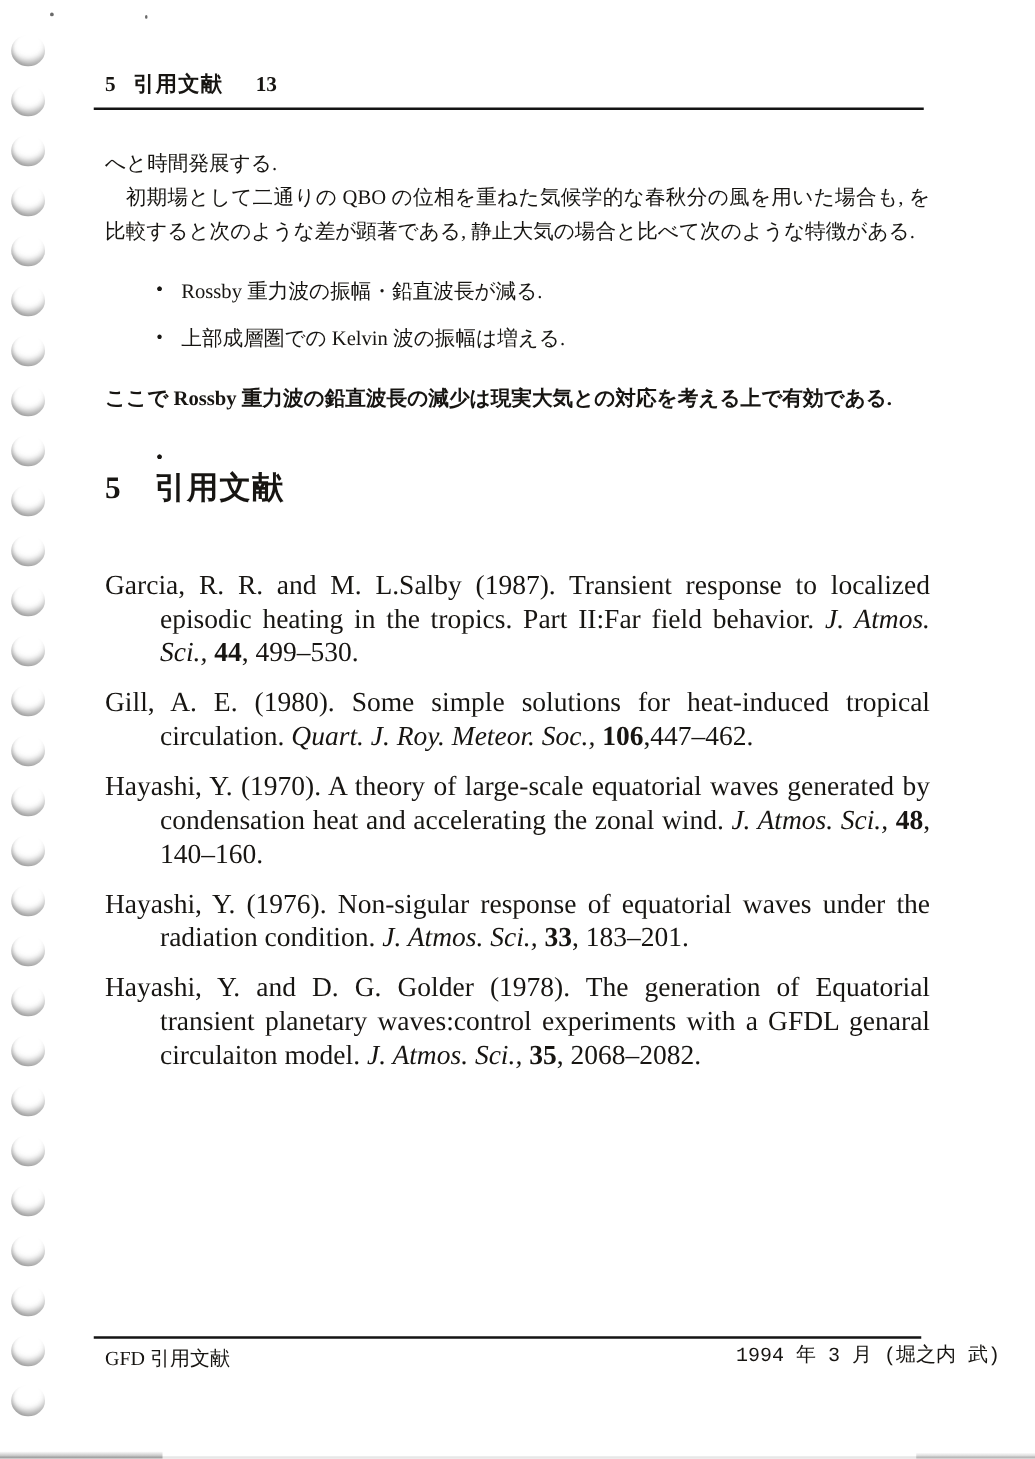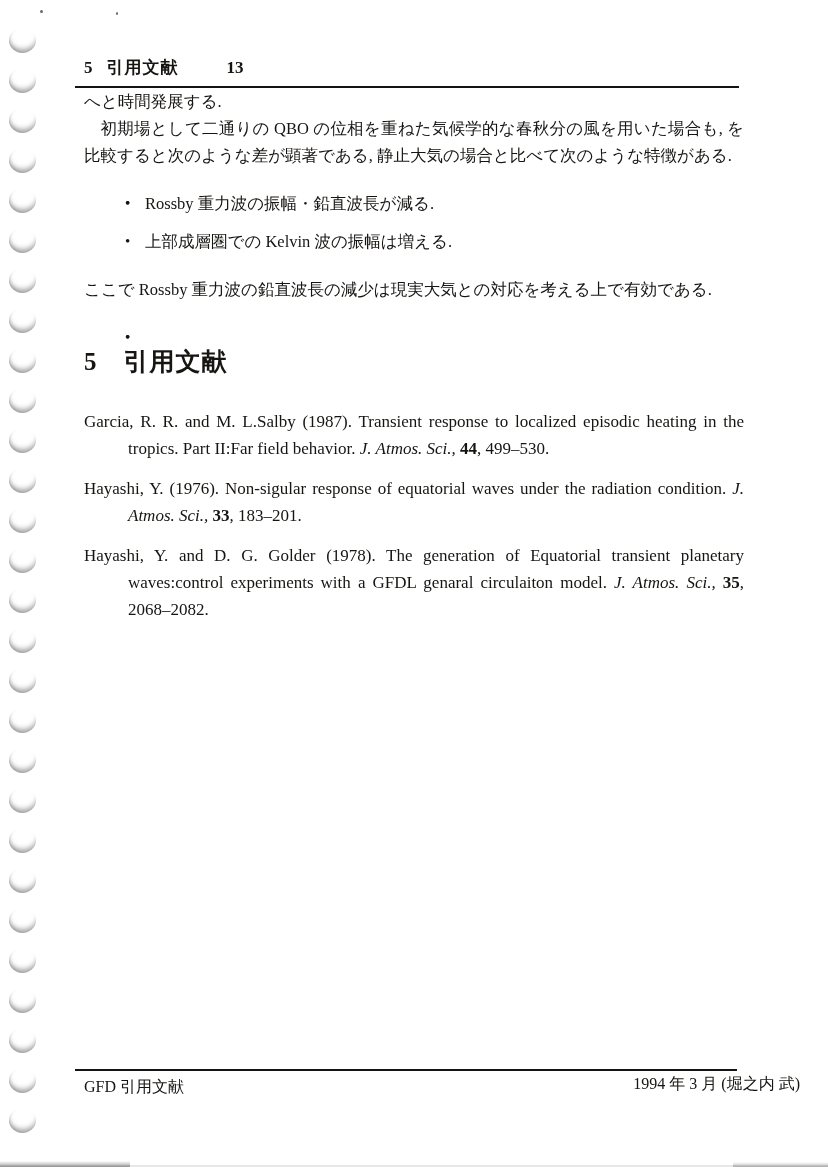--- a/index.html
+++ b/index.html
@@ -38,54 +38,54 @@
   
   .running-header{
     margin-top:57px;
     display:flex;justify-content:space-between;align-items:baseline;
     font-weight:bold;font-size:17px;line-height:22px;
   }
   .running-title{font-family:"Liberation Sans","DejaVu Sans",sans-serif;letter-spacing:.5px;}
   .running-right{display:flex;align-items:baseline;}
   .running-sec-num{font-family:"Liberation Serif",serif;margin-right:14px;}
   .running-sec-name{font-family:"Liberation Sans","DejaVu Sans",sans-serif;letter-spacing:1px;}
-  .running-page-num{font-family:"Liberation Serif",serif;margin-left:48px;margin-right:18px;}
+  .running-page-num{font-family:"Liberation Serif",serif;margin-left:26px;margin-right:18px;}
   .header-rule{height:2px;background:#141414;margin-top:7px;margin-left:-9px;width:664px;}
   
   .body-text{font-size:16.5px;line-height:27px;text-align:justify;}
   .body-text p{margin:0;}
-  p.p-first{}
+  p.p-first{margin-top:29px;}
   p.p-indent{text-indent:1em;}
-  p.p-gap{margin-top:21px;}
+  p.p-gap{margin-top:21px;font-weight:bold;}
   ul.feature-list{margin:21px 0 0 0;padding:0 0 0 41px;list-style:none;}
   ul.feature-list li{position:relative;padding-left:20px;margin-bottom:11px;}
   .bullet{position:absolute;left:0;top:0;font-size:15px;}
   
   .section-heading{
     margin:44px 0 0 0;font-size:25px;font-weight:bold;line-height:28px;
     display:flex;align-items:baseline;
   }
   .section-heading .sec-num{font-family:"Liberation Serif",serif;margin-right:27px;}
   .section-heading .sec-title{font-family:"Liberation Sans","DejaVu Sans",sans-serif;letter-spacing:1px;}
   
-  .reference-list{margin-top:32px;font-size:17px;line-height:27px;}
+  .reference-list{margin-top:49px;font-size:22px;line-height:27px;}
   .reference-entry{
     margin:0 0 13px 0;padding-left:44px;text-indent:-44px;text-align:justify;
   }
   .ref-journal{font-style:italic;}
   .ref-volume{font-weight:bold;}
   
   .footer-rule{position:absolute;left:75px;top:1069px;width:662px;height:2px;background:#141414;}
   .footer-left{
     position:absolute;left:84px;top:1077px;font-size:16px;
     font-family:"Liberation Serif","DejaVu Serif",serif;
   }
   .footer-right{
     position:absolute;right:28px;top:1074px;font-size:16px;
-    font-family:Liberation Serif, serif;
+    font-family:Liberation Mono, monospace;
   }
 </style>
 </head>
 <body>
 
 <div class="page">
 
   <div class="holes">
       <div class="hole" style="top: 28px;"></div>
       <div class="hole" style="top: 68px;"></div>
@@ -163,21 +163,23 @@
     </div>
 
     <h2 class="section-heading">
       <span class="sec-num">5</span>
       <span class="sec-title">引用文献</span>
     </h2>
 
     <div class="reference-list">
       <p class="reference-entry"><span>Garcia, R. R. and M. L.Salby (1987).  Transient response to localized episodic heating in the tropics.  Part II:Far field behavior.  </span><span class="ref-journal">J. Atmos. Sci., </span><span class="ref-volume">44</span><span>, 499–530.</span></p>
 
+      <p class="reference-entry"><span>Gill, A. E. (1980).  Some simple solutions for heat-induced tropical circulation.  </span><span class="ref-journal">Quart. J. Roy. Meteor. Soc., </span><span class="ref-volume">106</span><span>,447–462.</span></p>
 
+      <p class="reference-entry"><span>Hayashi, Y. (1970).  A theory of large-scale equatorial waves generated by condensation heat and accelerating the zonal wind.  </span><span class="ref-journal">J. Atmos. Sci., </span><span class="ref-volume">48</span><span>, 140–160.</span></p>
 
       <p class="reference-entry"><span>Hayashi, Y. (1976).  Non-sigular response of equatorial waves under the radiation condition.  </span><span class="ref-journal">J. Atmos. Sci., </span><span class="ref-volume">33</span><span>, 183–201.</span></p>
 
       <p class="reference-entry"><span>Hayashi, Y. and D. G. Golder (1978).  The generation of Equatorial transient planetary waves:control experiments with a GFDL genaral circulaiton model.  </span><span class="ref-journal">J. Atmos. Sci., </span><span class="ref-volume">35</span><span>, 2068–2082.</span></p>
     </div>
 
   </div>
 
   <div class="footer-rule"></div>
   <div class="footer-left">GFD 引用文献</div>

